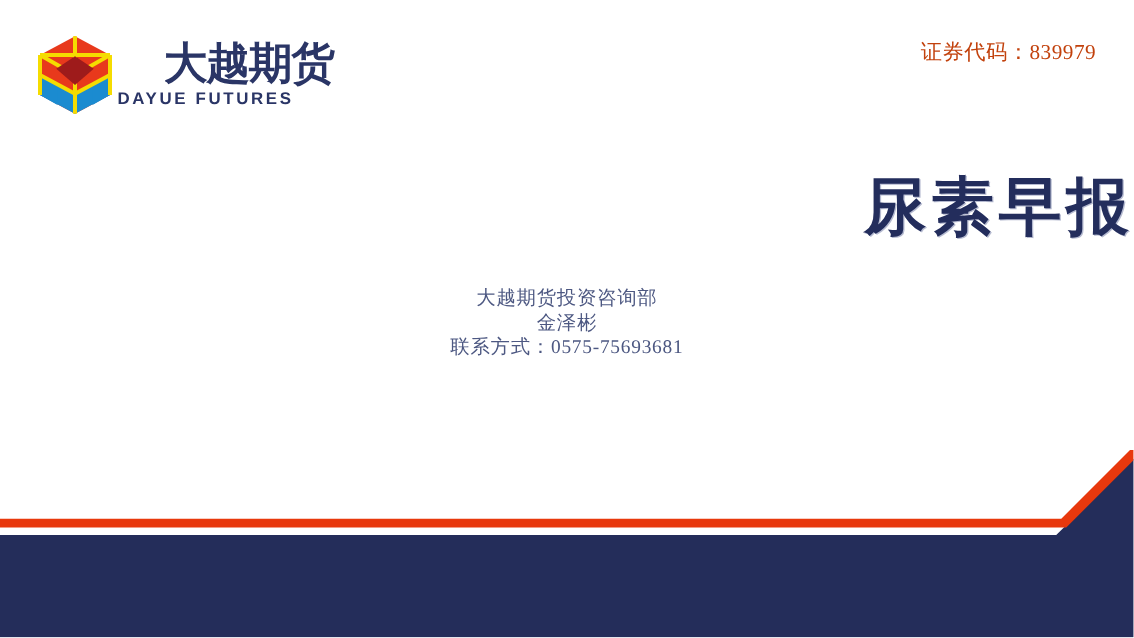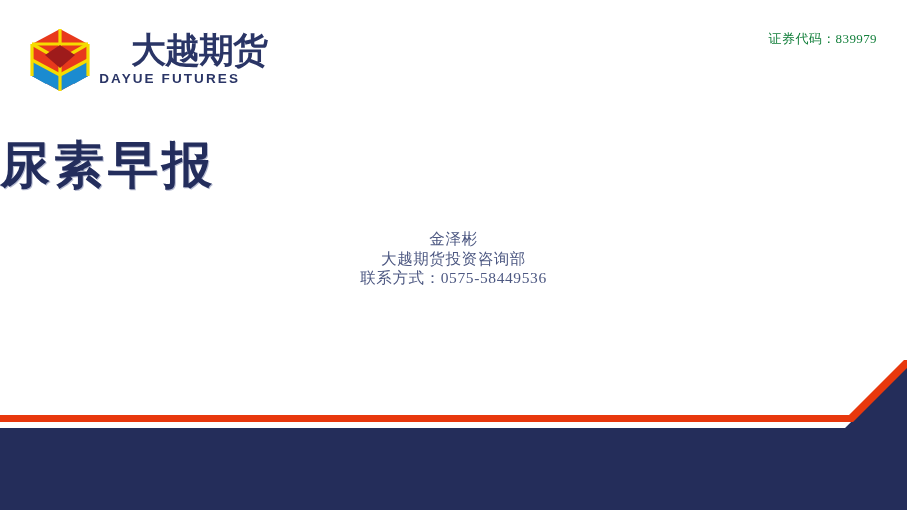--- a/index.html
+++ b/index.html
@@ -49,49 +49,49 @@
     top: 3px;
     width: 146px;
     height: 42px;
     margin-left: 37px;
   }
   .logo-en {
     position: absolute;
     left: 0;
     top: 45px;
     width: 146px;
-    text-align: right;
+    text-align: left;
     font-family: "Liberation Sans", sans-serif;
     font-weight: 700;
     font-size: 13.5px;
     letter-spacing: 2.1px;
     color: #2a3566;
     line-height: 16px;
     white-space: nowrap;
   }
 
   
   .sec-code {
     position: absolute;
     right: 30px;
     top: 30px;
     font-family: "Liberation Serif", "DejaVu Serif", serif;
-    font-size: 13px;
-    color: #15803d;
+    font-size: 17px;
+    color: #c2410c;
     letter-spacing: 0.4px;
     white-space: nowrap;
   }
 
   
   .doc-title {
     position: absolute;
     left: 0;
     top: 134px;
     width: 907px;
-    text-align: left;
+    text-align: right;
     font-family: "Liberation Serif", "DejaVu Serif", serif;
     font-weight: 700;
     font-size: 50px;
     line-height: 62px;
     color: #232d5c;
     letter-spacing: 4px;
     text-shadow: 1px 1px 0 rgba(120,130,170,0.55);
     white-space: nowrap;
   }
 
@@ -168,23 +168,23 @@
       <div class="logo-en">DAYUE FUTURES</div>
     </div>
 
   </div>
 
   <div class="sec-code">证券代码：839979</div>
 
   <div class="doc-title">尿素早报</div>
 
   <div class="byline">
+    <div class="byline-line">大越期货投资咨询部</div>
     <div class="byline-line">金泽彬</div>
-    <div class="byline-line">大越期货投资咨询部</div>
-    <div class="byline-line">联系方式：0575-58449536</div>
+    <div class="byline-line">联系方式：0575-75693681</div>
   </div>
 
   <div class="footer-deco">
     <svg viewBox="0 0 907 150" width="907" height="150" aria-hidden="true">
 
       <path d="M 0,68 L 845,68 L 907,7 L 907,150 L 0,150 Z" fill="#242d5a"></path>
 
       <path d="M 0,55 L 849,55 L 907,-3 L 907,8 L 853,62 L 0,62 Z" fill="#e8380d"></path>
     </svg>
   </div>

